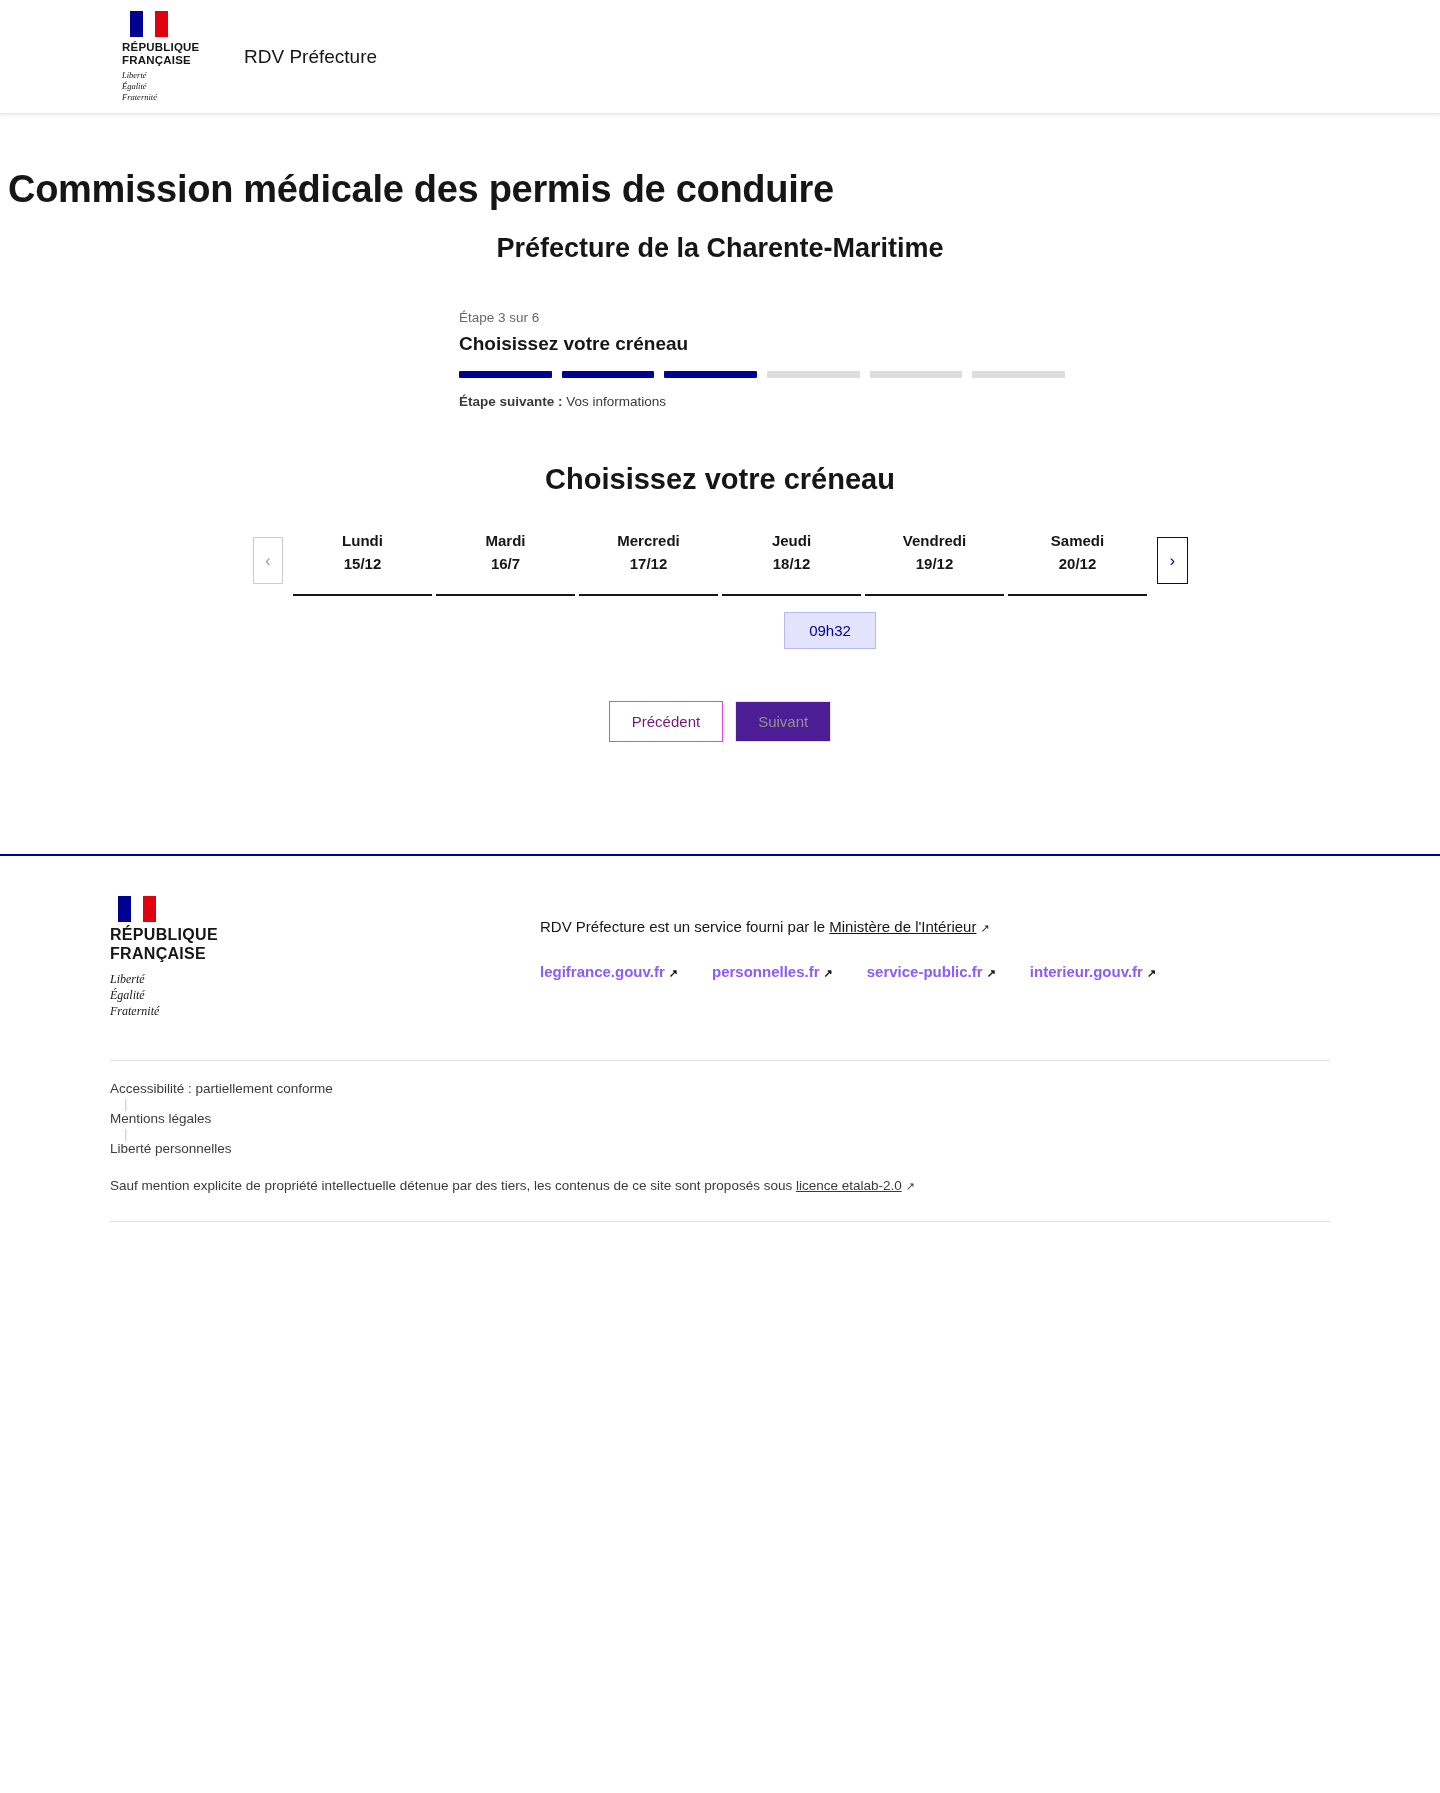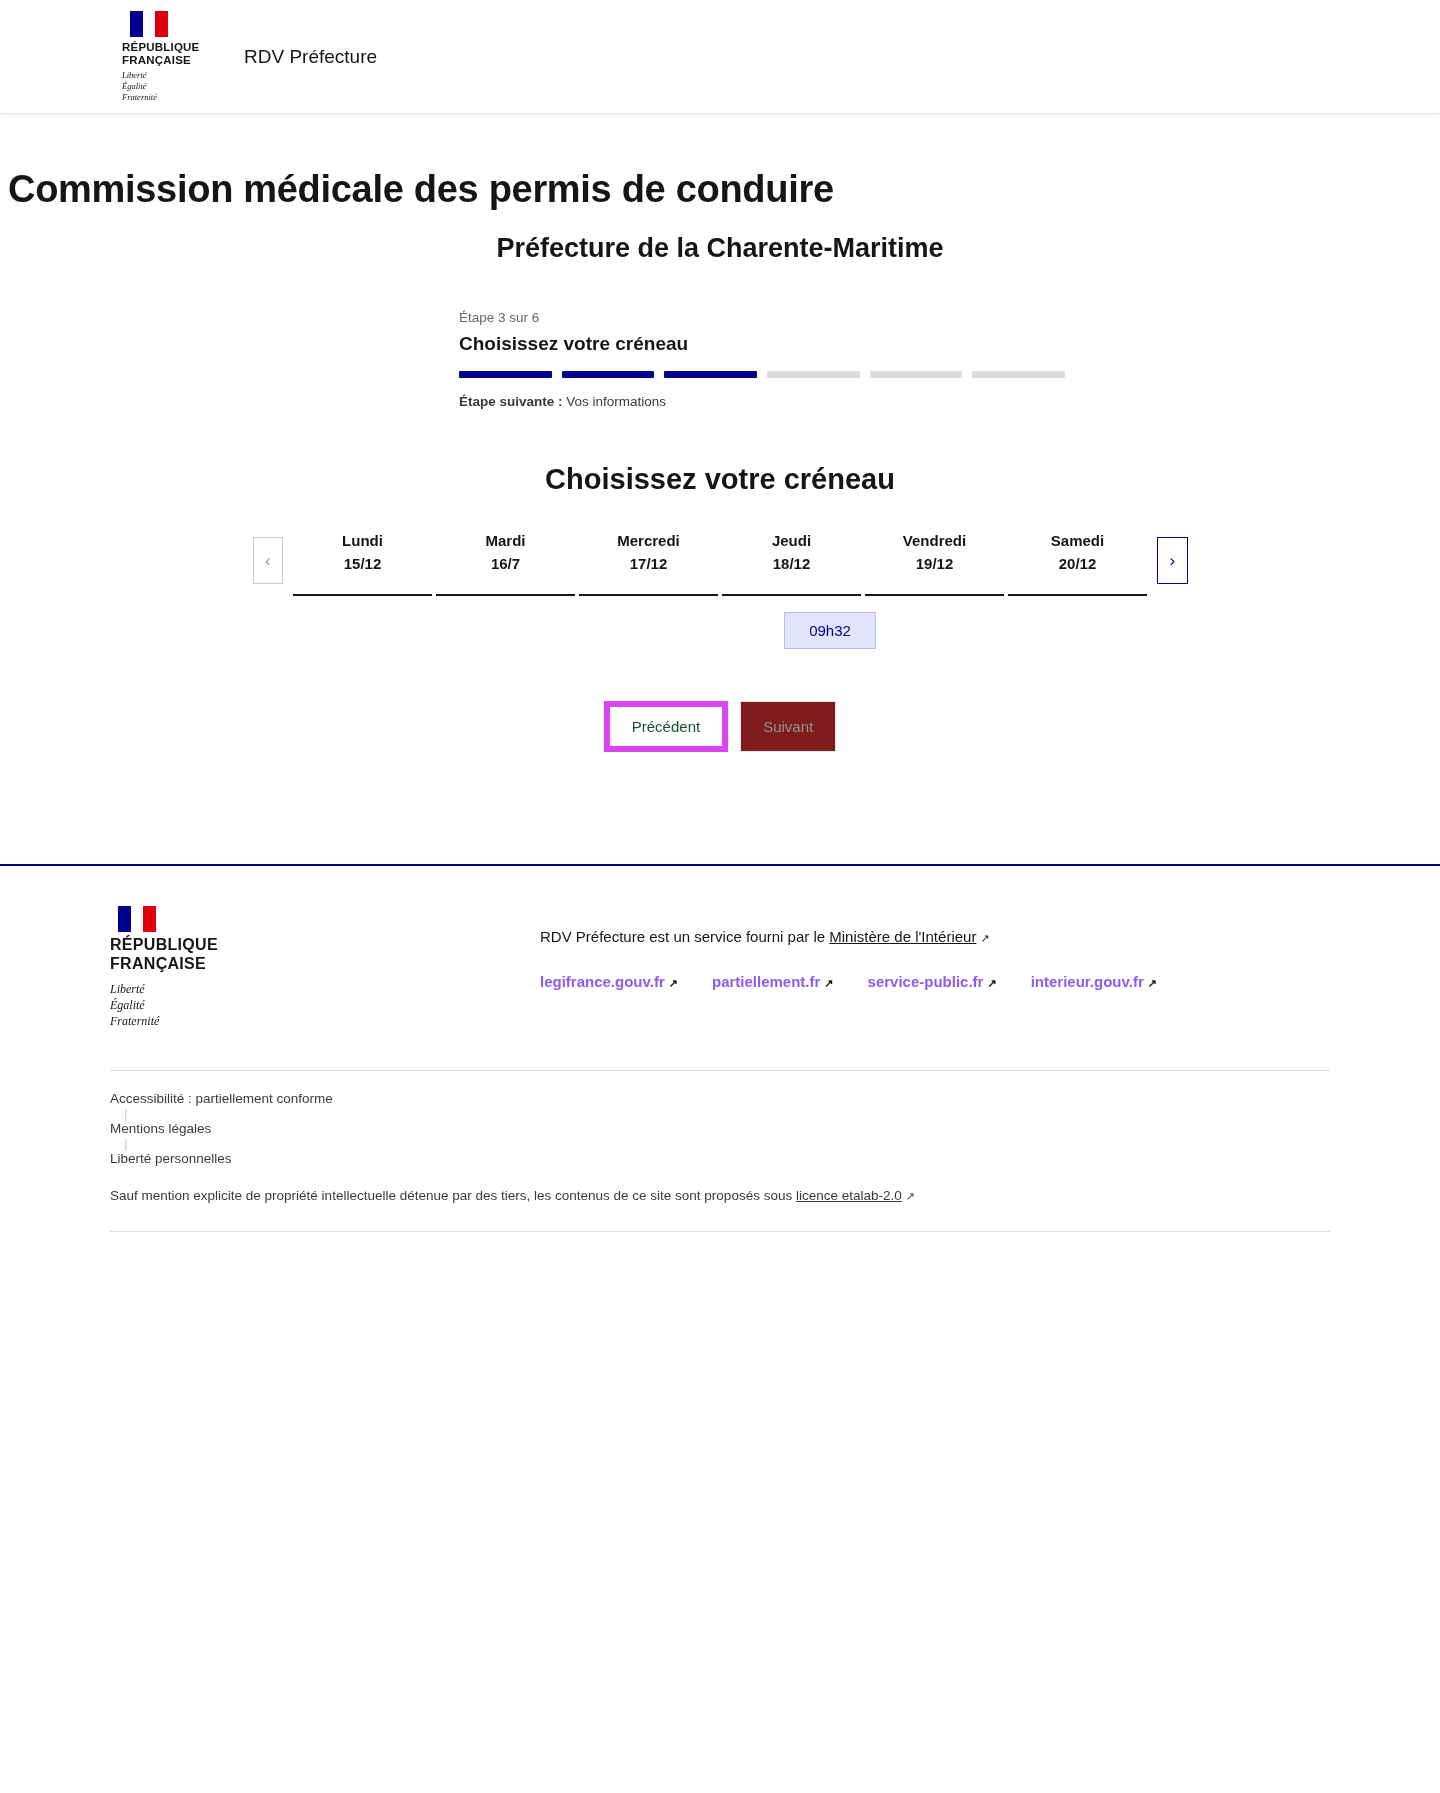--- a/index.html
+++ b/index.html
@@ -165,25 +165,25 @@
     margin-top: 52px;
   }
   .btn {
     font-size: 15px;
     padding: 11px 22px;
     cursor: pointer;
     font-family: "Liberation Sans", sans-serif;
   }
   .btn-secondary {
     background: #ffffff;
-    border: 6px solid #d946ef;
-    color: #14532d;
+    border: 1px solid #d946ef;
+    color: #701a75;
   }
   .btn-disabled {
-    background: #7f1d1d;
+    background: #4c1d95;
     border: 1px solid #e5e5e5;
     color: #929292;
     cursor: not-allowed;
   }
 
   
   .footer {
     margin-top: 112px;
     border-top: 2px solid #000091;
     padding: 40px 110px 0 110px;
@@ -359,21 +359,21 @@
         <div>Fraternité</div>
       </div>
     </div>
 
     <div style="flex:1">
       <div class="footer-desc">
         <span>RDV Préfecture est un service fourni par le </span><a href="#">Ministère de l'Intérieur</a><span class="ext">↗</span>
       </div>
       <div class="footer-links">
         <span><a href="#">legifrance.gouv.fr</a><span class="ext">↗</span></span>
-        <span><a href="#">partiellement.fr</a><span class="ext">↗</span></span>
+        <span><a href="#">personnelles.fr</a><span class="ext">↗</span></span>
         <span><a href="#">service-public.fr</a><span class="ext">↗</span></span>
         <span><a href="#">interieur.gouv.fr</a><span class="ext">↗</span></span>
       </div>
     </div>
   </div>
 
   <div class="footer-bottom">
     <div class="footer-meta">
       <a href="#">Accessibilité : partiellement conforme</a>
       <span class="sep">|</span>

